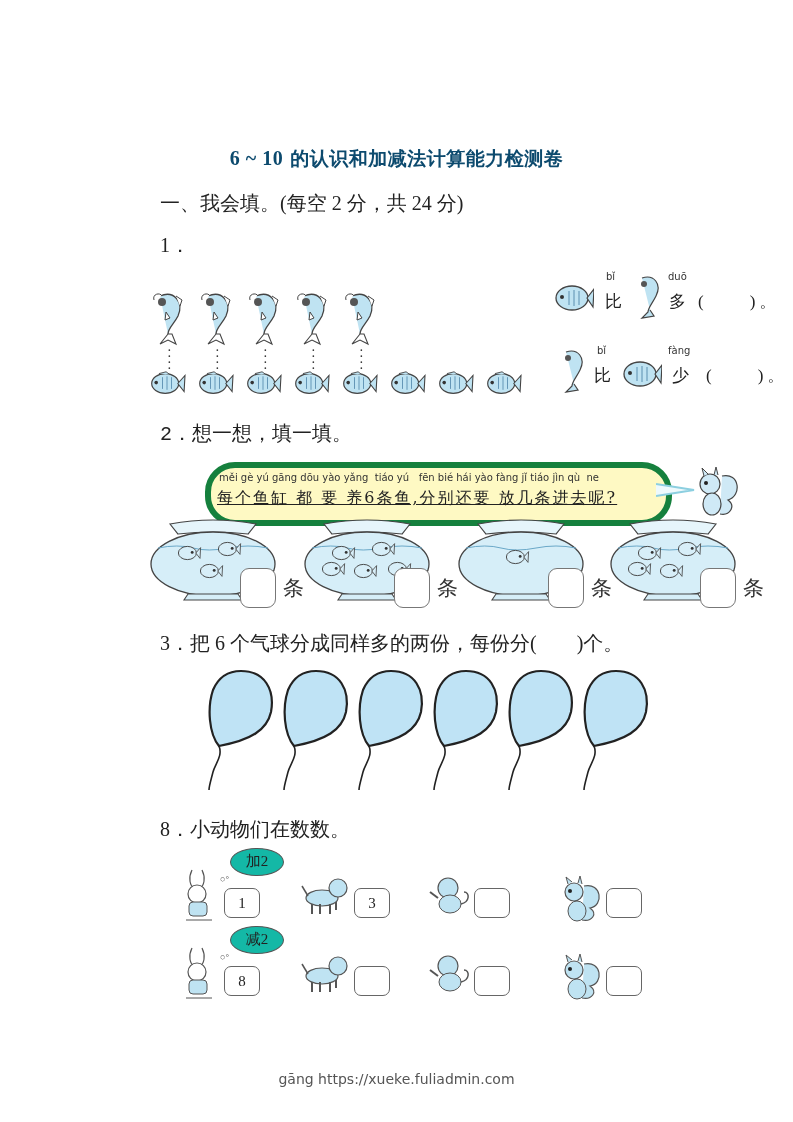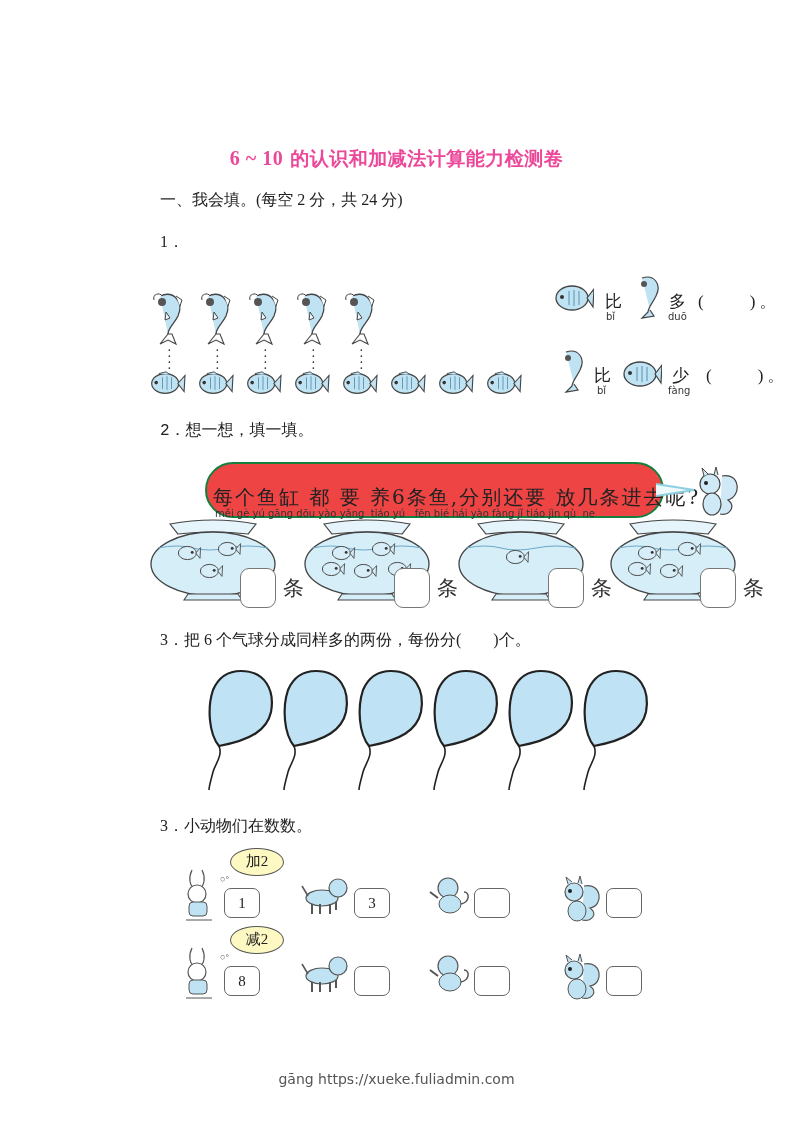--- a/index.html
+++ b/index.html
@@ -1,28 +1,28 @@
 <!DOCTYPE html>
 <html><head>
 <meta charset="utf-8">
 <style>
   html,body{margin:0;padding:0;background:#fff;}
   body{width:793px;height:1122px;position:relative;overflow:hidden;font-family:"Liberation Serif","DejaVu Serif",serif;color:#222;}
   .abs{position:absolute;}
-  .title{left:0;width:793px;top:146px;text-align:center;font-family:"DejaVu Sans",sans-serif;font-weight:bold;font-size:19px;color:#ec4899;letter-spacing:0.5px;}
+  .title{left:0;width:793px;top:146px;text-align:center;font-family:"DejaVu Sans",sans-serif;font-weight:bold;font-size:19px;color:#0c4a6e;letter-spacing:0.5px;}
   .title .num{font-family:"Liberation Serif",serif;font-size:20px;}
-  .txt{font-size:16px;color:#222;}
-  .py{font-family:"DejaVu Sans",sans-serif;font-size:10px;color:#333;margin-top:40px;}
+  .txt{font-size:20px;color:#222;}
+  .py{font-family:"DejaVu Sans",sans-serif;font-size:10px;color:#333;}
   .dots{font-size:14px;line-height:6px;color:#333;text-align:center;}
-  .bubble{border:2px solid #15803d;border-radius:30px;background:#ef4444;}
+  .bubble{border:6px solid #15803d;border-radius:30px;background:#fef9c3;}
   .box{border:1.6px solid #777;border-radius:8px;background:#fff;box-sizing:border-box;}
   .bigbox{width:36px;height:40px;border-radius:9px;}
   .tiao{font-size:21px;color:#333;font-family:"DejaVu Serif",serif;}
   .footer{left:0;width:793px;top:1071px;text-align:center;font-family:"DejaVu Sans",sans-serif;font-size:14px;color:#555;}
-  .thought{border:1.4px solid #555;border-radius:50%;background:#fef9c3;font-size:15px;text-align:center;line-height:24px;}
+  .thought{border:1.4px solid #555;border-radius:50%;background:#14b8a6;font-size:15px;text-align:center;line-height:24px;}
   .numbox{width:36px;height:30px;border:1.5px solid #666;border-radius:7px;text-align:center;line-height:29px;font-size:15px;background:#fff;box-sizing:border-box;}
 </style>
 </head>
 <body>
 
 <div class="abs title">
   <span class="num">6 ~ 10</span>
   <span>的认识和加减法计算能力检测卷</span>
 </div>
 
@@ -175,21 +175,21 @@
   </span>
   <span class="abs py" style="left:120px;top:5px;">fàng</span>
   <span class="abs txt" style="left:124px;top:24px;font-size:17px;">少</span>
   <span class="abs txt" style="left:158px;top:24px;font-size:17px;letter-spacing:4px;">(　　)。</span>
 </div>
 
 <div class="abs txt" style="left:160px;top:420px;font-family:Liberation Mono, monospace;">2．想一想，填一填。</div>
 
 <div class="abs bubble" style="left:205px;top:462px;width:455px;height:52px;">
   <div class="abs py" style="left:8px;top:4px;white-space:pre;font-size:10px;">měi gè yú gāng dōu yào yǎng  tiáo yú   fēn bié hái yào fàng jǐ tiáo jìn qù  ne</div>
-  <div class="abs" style="left:6px;top:20px;font-size:20px;letter-spacing:2px;font-family:'DejaVu Serif',serif;white-space:nowrap;">每个鱼缸 都 要 养6条鱼,分别还要 放几条进去呢?</div>
+  <div class="abs" style="left:6px;top:20px;font-size:16px;letter-spacing:2px;font-family:'DejaVu Serif',serif;white-space:nowrap;text-decoration:underline;">每个鱼缸 都 要 养6条鱼,分别还要 放几条进去呢?</div>
 </div>
 <svg class="abs" style="left:656px;top:480px;" width="40" height="20">
     <path d="M0 4 L38 10 L0 16" fill="#eef9fc" stroke="#8ccfe0" stroke-width="2"></path>
   </svg>
 <span class="abs" style="left:696px;top:466px;">
   <svg width="44" height="52" viewBox="0 0 44 52">
       <path d="M26 10 C44 6 46 30 32 34 C40 40 34 50 24 48" fill="#cfe9f6" stroke="#444" stroke-width="1.2"></path>
       <circle cx="14" cy="18" r="10" fill="#cfe9f6" stroke="#444" stroke-width="1.2"></circle>
       <path d="M8 10 L6 2 L12 8 M18 9 L20 1 L22 9" fill="#cfe9f6" stroke="#444"></path>
       <circle cx="10" cy="17" r="2" fill="#222"></circle>
@@ -326,21 +326,21 @@
     <svg class="abs" style="left:300px;top:0;" width="72" height="125" viewBox="0 0 72 125">
       <path d="M36 3 C60 3 70 22 66 44 C62 62 46 72 14 78 C4 66 2 40 8 22 C14 8 24 3 36 3 Z" fill="#bfe3f5" stroke="#222" stroke-width="2.2"></path>
       <path d="M14 78 C18 88 10 96 8 104 C6 112 4 118 4 122" fill="none" stroke="#222" stroke-width="1.6"></path>
     </svg>
     <svg class="abs" style="left:375px;top:0;" width="72" height="125" viewBox="0 0 72 125">
       <path d="M36 3 C60 3 70 22 66 44 C62 62 46 72 14 78 C4 66 2 40 8 22 C14 8 24 3 36 3 Z" fill="#bfe3f5" stroke="#222" stroke-width="2.2"></path>
       <path d="M14 78 C18 88 10 96 8 104 C6 112 4 118 4 122" fill="none" stroke="#222" stroke-width="1.6"></path>
     </svg>
   </div>
 
-<div class="abs txt" style="left:160px;top:816px;">3．小动物们在数数。</div>
+<div class="abs txt" style="left:160px;top:816px;">8．小动物们在数数。</div>
 <div id="q4" class="abs" style="left:180px;top:846px;width:480px;height:160px;">
     <div class="abs thought" style="left:50px;top:2px;width:52px;height:26px;">加2</div>
     <span class="abs" style="left:40px;top:28px;font-size:9px;color:#555;">○°</span>
     <span class="abs" style="left:0px;top:22px;"><svg width="40" height="56" viewBox="0 0 40 56">
         <path d="M12 2 C8 10 10 18 14 20 M22 2 C26 10 24 18 20 20" fill="none" stroke="#555" stroke-width="1.2"></path>
         <circle cx="17" cy="26" r="9" fill="#fff" stroke="#555" stroke-width="1.2"></circle>
         <rect x="9" y="34" width="18" height="14" rx="4" fill="#bfe3f2" stroke="#555"></rect>
         <path d="M6 52 h26" stroke="#555"></path>
       </svg></span>
     <div class="abs numbox" style="left:44px;top:42px;">1</div>

